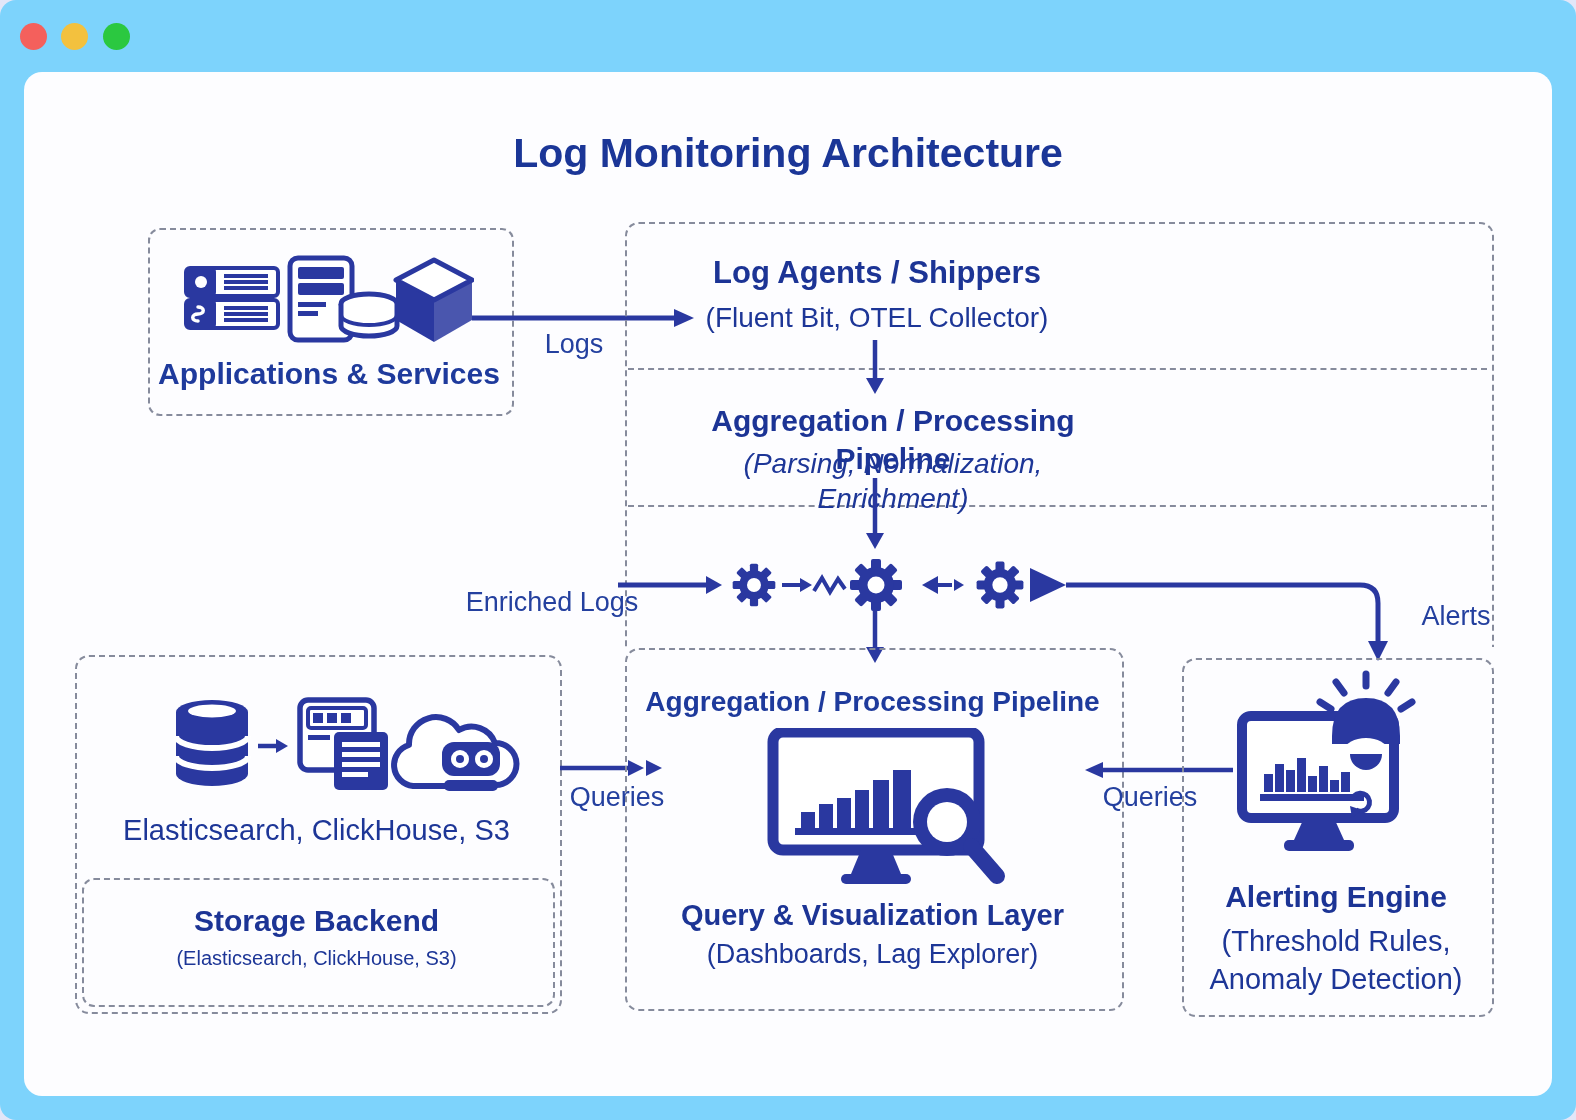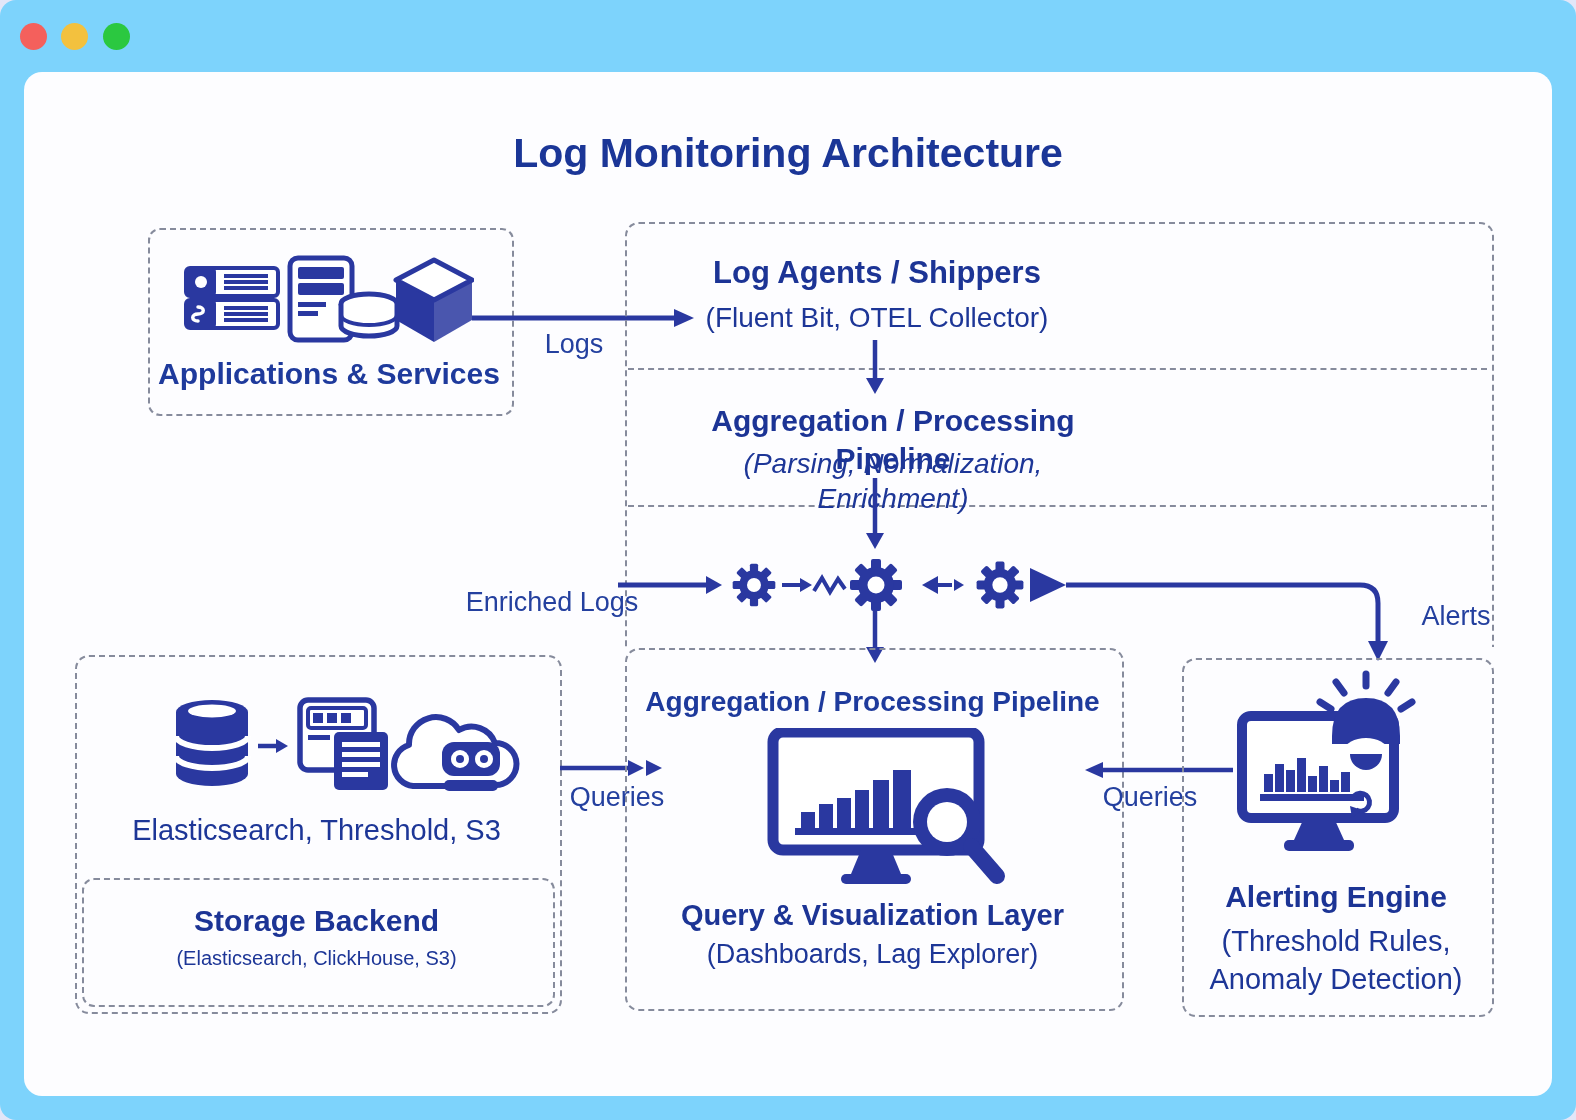--- a/index.html
+++ b/index.html
@@ -180,21 +180,21 @@
         <path d="M263 96 a21 21 0 0 1 -4 -41 a27 27 0 0 1 50 -15 a25 25 0 0 1 36 13 a20 20 0 0 1 1 42 q-5 1 -10 1 h-64 q-5 0 -9 0 z" fill="#fff" stroke="#2a38a0" stroke-width="6" stroke-linejoin="round"></path>
         <rect x="292" y="52" width="58" height="34" rx="12" class="fillb"></rect>
         <circle cx="310" cy="69" r="9" fill="#fff"></circle>
         <circle cx="334" cy="69" r="9" fill="#fff"></circle>
         <circle cx="310" cy="69" r="4" class="fillb"></circle>
         <circle cx="334" cy="69" r="4" class="fillb"></circle>
         <rect x="294" y="90" width="54" height="11" rx="5" class="fillb"></rect>
       </g>
     </svg>
 
-    <div class="t sub" style="left:51px;top:740px;width:483px;font-size:29px;">Elasticsearch, Threshold, S3</div>
+    <div class="t sub" style="left:51px;top:740px;width:483px;font-size:29px;">Elasticsearch, ClickHouse, S3</div>
 
     <div class="box" style="left:58px;top:806px;width:469px;height:125px;border-radius:12px;"></div>
     <div class="t hdr" style="left:51px;top:830px;width:483px;font-size:30px;">Storage Backend</div>
     <div class="t sub" style="left:51px;top:874px;width:483px;font-size:20px;">(Elasticsearch, ClickHouse, S3)</div>
 
     <svg class="a" style="left:536px;top:686px;" width="104" height="20" viewBox="0 0 104 20">
       <line x1="0" y1="10" x2="72" y2="10" class="stroke" stroke-width="4.5"></line>
       <polygon points="68,2 68,18 84,10" class="fillb"></polygon>
       <polygon points="86,2 86,18 102,10" class="fillb"></polygon>
     </svg>

